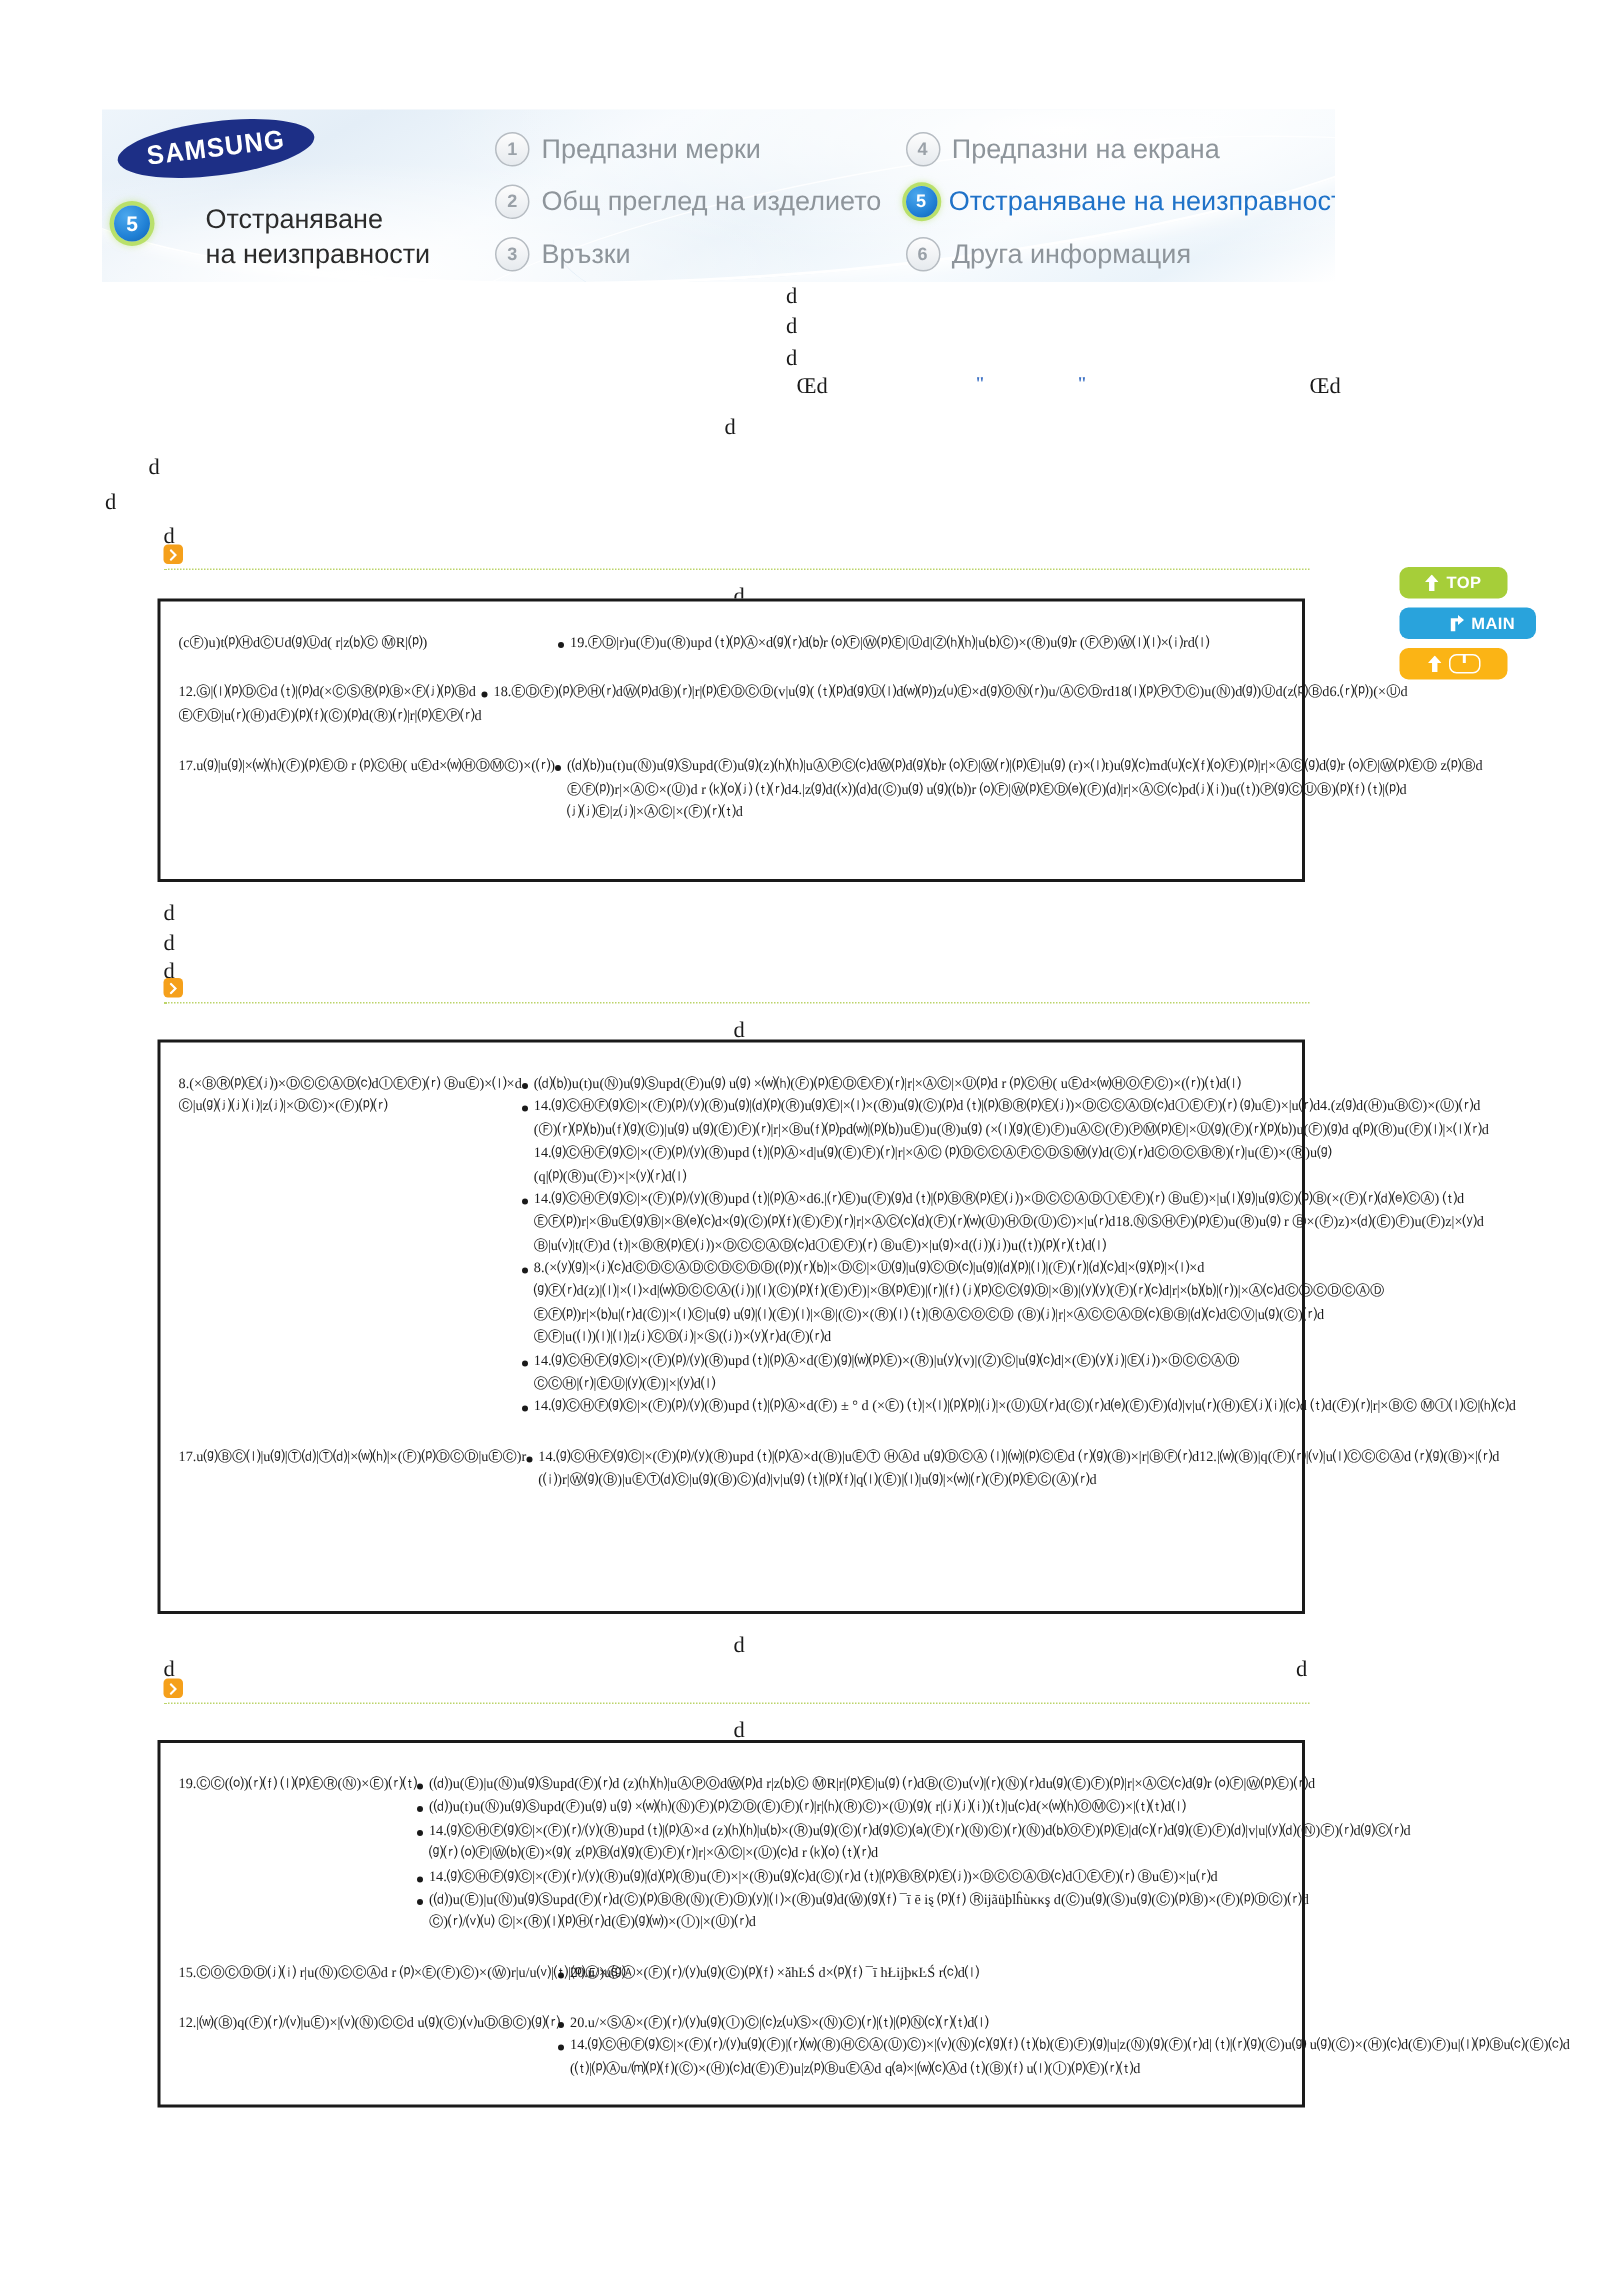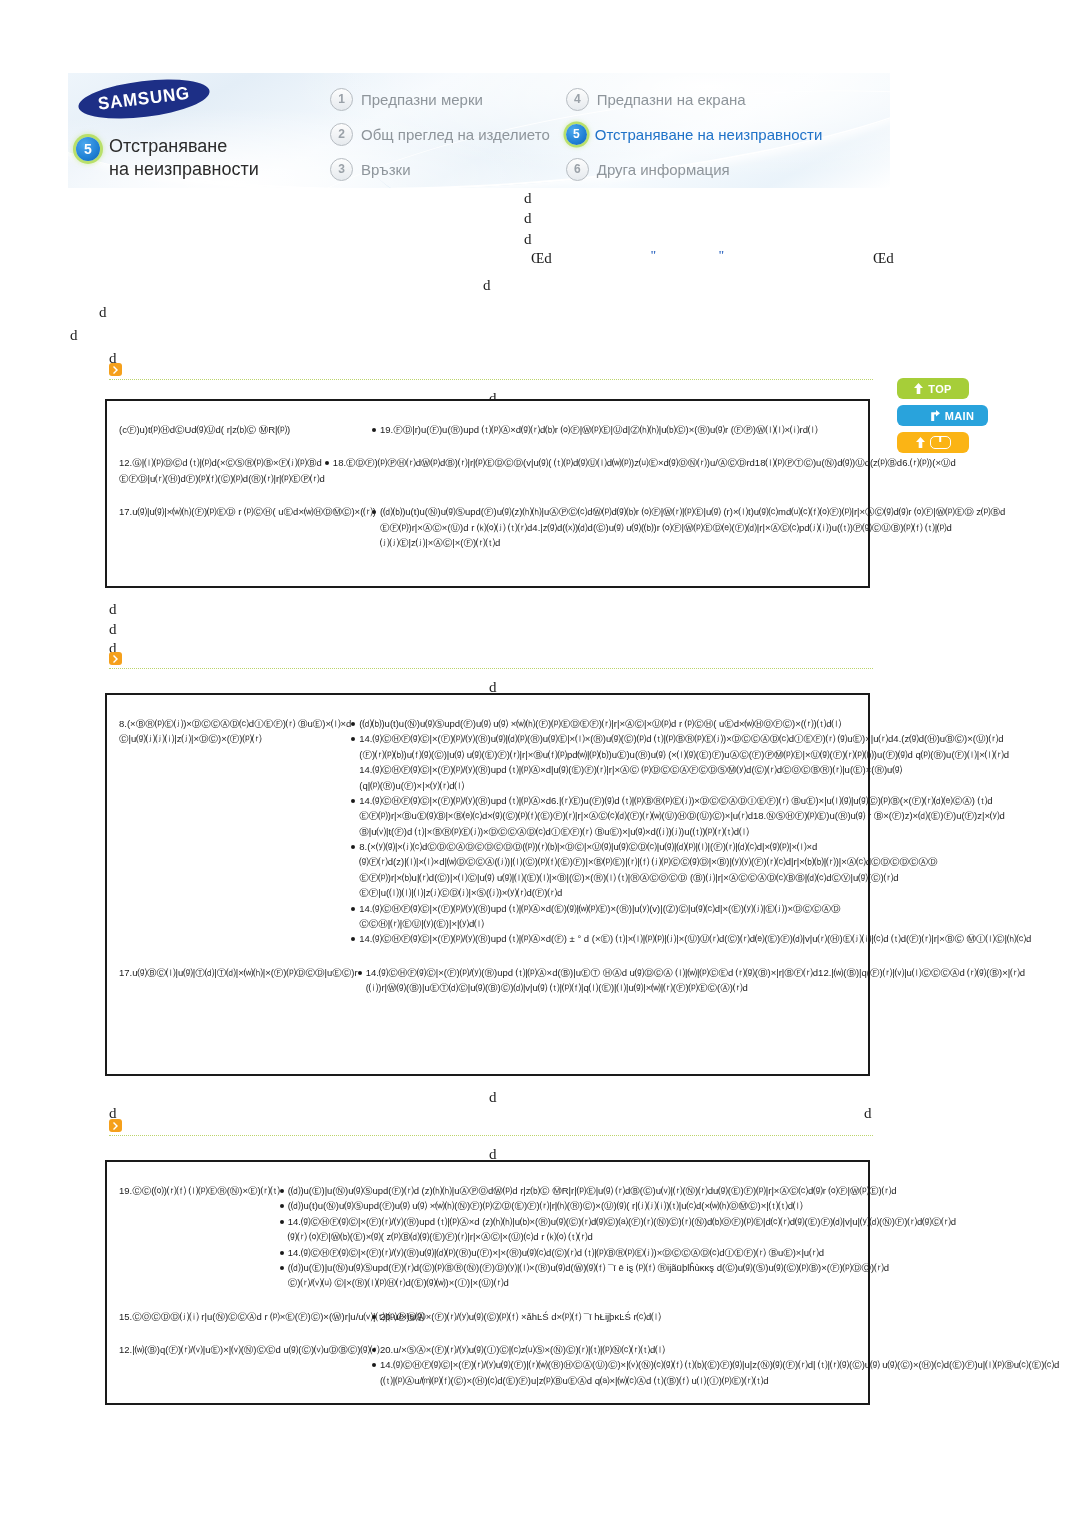--- a/index.html
+++ b/index.html
@@ -61,49 +61,49 @@
   }
   .chapter .num{
     width:24px;height:24px;border-radius:50%;
     background:radial-gradient(circle at 35% 30%,#4ca8ee 0%,#1f7fd4 62%,#1462ad 100%);
     box-shadow:0 0 0 3px #b9e06a, 0 0 5px 3px rgba(185,224,106,.55);
     color:#fff;font-size:14px;font-weight:bold;
     display:flex;align-items:center;justify-content:center;
     flex:0 0 auto;margin-top:2px;
   }
   .chapter .txt{
-    font-size:18px;color:#2b2b2b;line-height:1.28;font-weight:500;
+    font-size:18px;color:#2b2b2b;line-height:1.28;font-weight:500;margin-left:28px;
   }
 
   
   .toc{position:absolute;left:262px;top:12px;display:flex;gap:16px;}
   .toc .col{display:flex;flex-direction:column;gap:7px;}
   .toc .row{display:flex;align-items:center;gap:8px;height:28px;}
   .toc .bdg{
     width:21px;height:21px;border-radius:50%;
     border:1px solid #b6bcc2;
     background:linear-gradient(180deg,#fdfdfd 0%,#e6eaee 100%);
     color:#9aa1a8;font-size:12px;font-weight:bold;
     display:flex;align-items:center;justify-content:center;flex:0 0 auto;
   }
   .toc .bdg.active{
     border:none;
     background:radial-gradient(circle at 35% 30%,#4ca8ee 0%,#1f7fd4 62%,#1462ad 100%);
     box-shadow:0 0 0 2.5px #b9e06a, 0 0 4px 2.5px rgba(185,224,106,.5);
     color:#ffffff;
   }
-  .toc .lbl{font-size:15px;color:#8e959b;white-space:nowrap;text-align:center;}
+  .toc .lbl{font-size:18px;color:#8e959b;white-space:nowrap;text-align:center;}
   .toc .lbl.active{color:#1f72c8;}
 
   
   .navbtns{position:absolute;left:897px;top:378px;display:flex;flex-direction:column;gap:6px;}
   .navbtn{
     width:72px;height:21px;border-radius:6px;
     display:flex;align-items:center;justify-content:center;gap:5px;
-    color:#ffffff;font-size:11px;font-weight:bold;letter-spacing:.3px;
+    color:#ffffff;font-size:11px;font-weight:bold;letter-spacing:.3px;margin-left:36px;
   }
   .navbtn.top{background:#a6ce39;}
   .navbtn.main{background:#29a3dc;padding-left:19px;}
   .navbtn.back{background:#fbb415;}
   .navbtn svg{display:block;}
   .tofu-inline{
     display:inline-block;width:19px;height:11px;
     border:1.6px solid #ffffff;border-radius:5px;
     position:relative;
   }
@@ -114,21 +114,21 @@
 
   
   .stray{
     position:absolute;font-size:15px;color:#1a1a1a;
     font-family:"Liberation Serif", serif;
   }
   .stray.blue{color:#3a6fc4;font-weight:bold;font-size:12px;}
 
   
   .glyphs{
-    font-family:Liberation Sans, sans-serif;
+    font-family:Liberation Serif, serif;
     color:#1b1b1b;
     white-space:nowrap;
   }
 
   .sec{position:absolute;}
   .sec .head{display:flex;align-items:center;gap:6px;}
   .sec .arrow{
     width:13px;height:13px;border-radius:3px;background:#f5a01b;
     display:flex;align-items:center;justify-content:center;flex:0 0 auto;
   }

